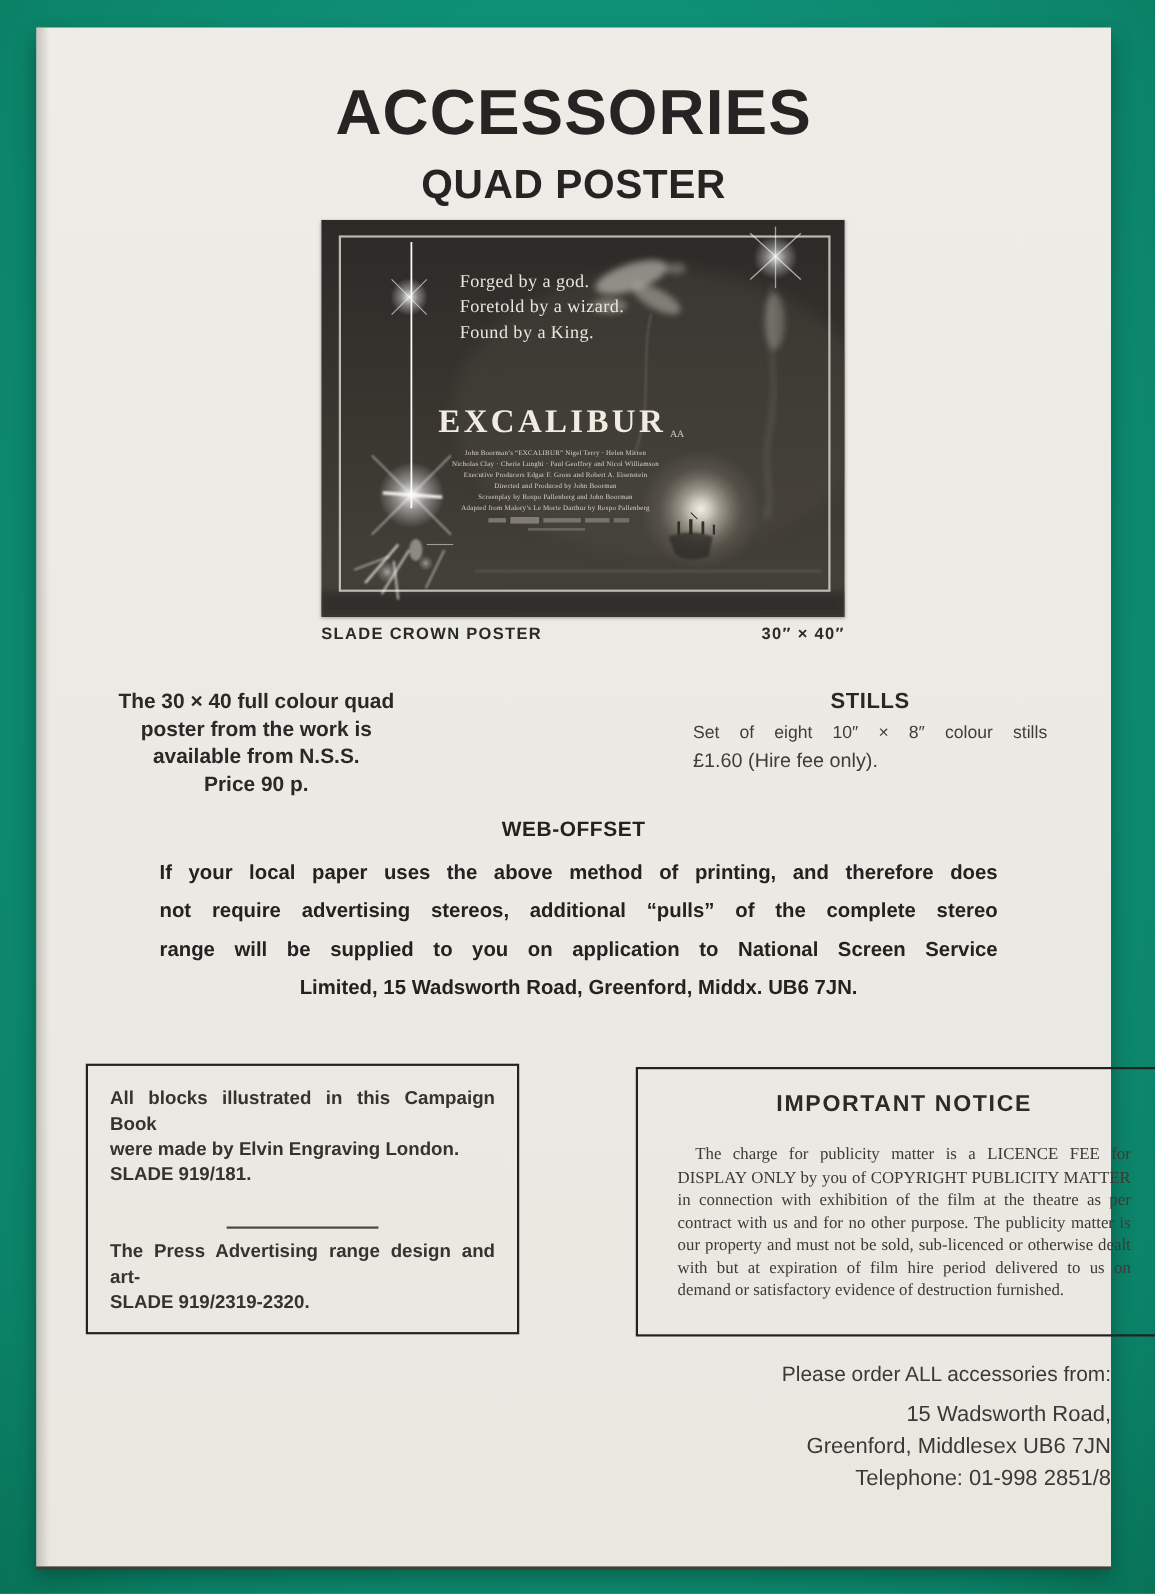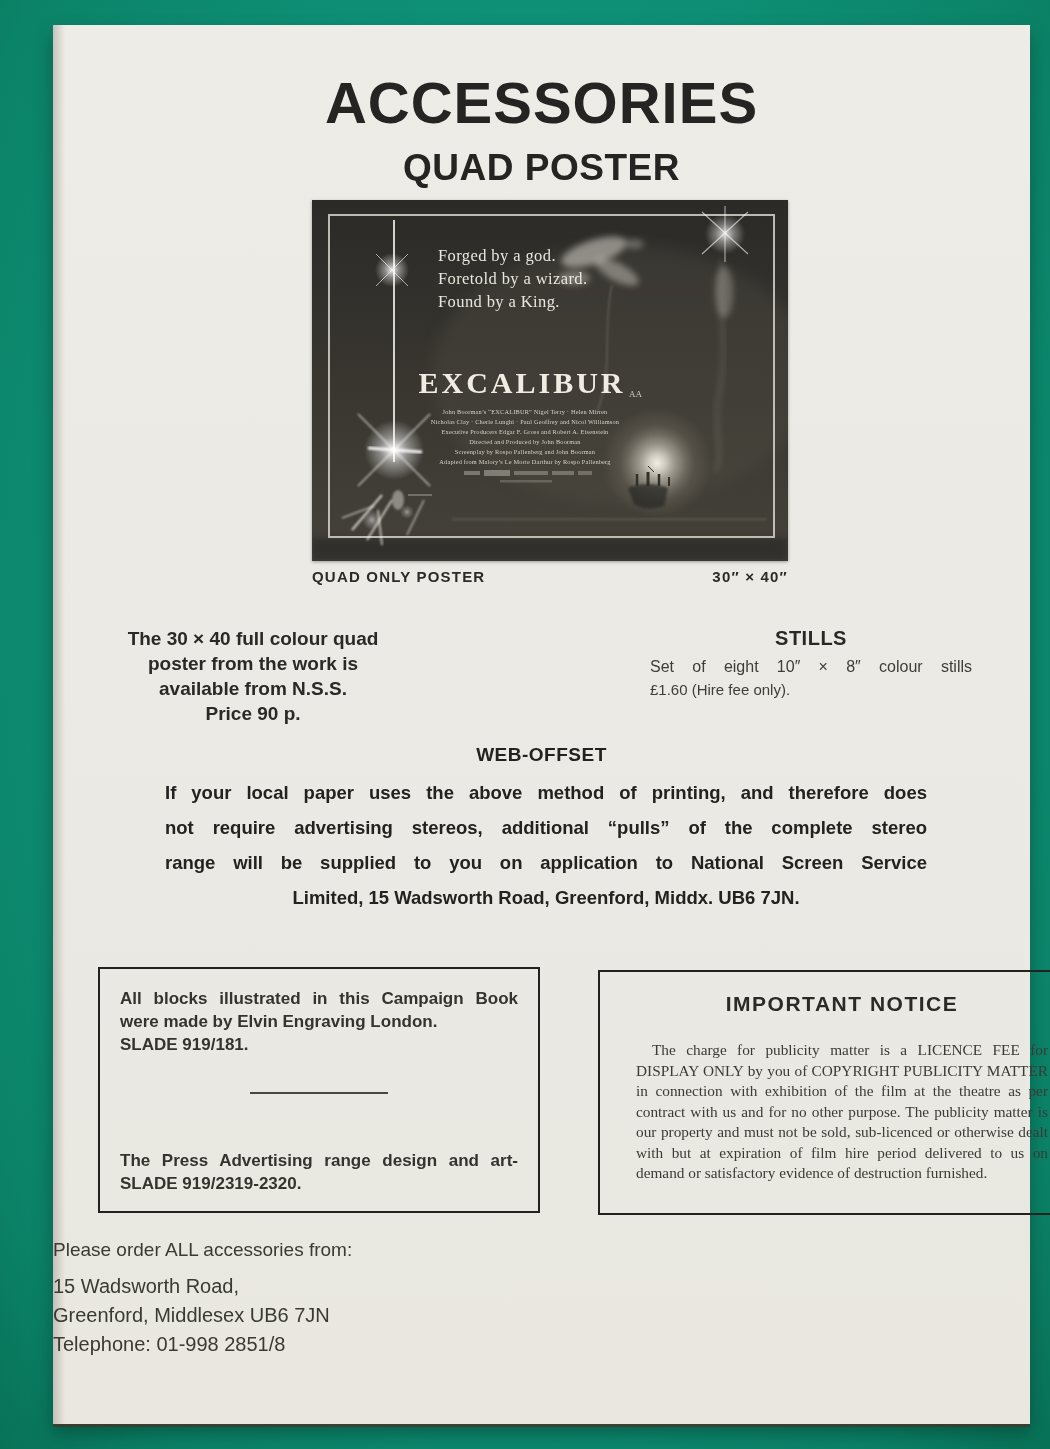--- a/index.html
+++ b/index.html
@@ -5,21 +5,20 @@
   html,body{margin:0;padding:0;}
   body{
     width:1050px;height:1449px;position:relative;overflow:hidden;
     background:radial-gradient(ellipse at 50% 42%, #14a083 0%, #0e9076 52%, #0b8368 84%, #087257 100%);
     font-family:"Liberation Sans", sans-serif;
   }
   .paper{
     position:absolute;left:33px;top:25px;width:977px;height:1399px;
     background:linear-gradient(180deg,#edece7 0%, #eae9e3 60%, #e9e7e0 100%);
     box-shadow:0 3px 0 rgba(96,38,28,.55), 0 10px 18px rgba(0,45,35,.45);
-    margin-left:20px;
   }
   .paper::before{
     content:"";position:absolute;left:0;top:0;bottom:0;width:12px;
     background:linear-gradient(90deg, rgba(110,100,88,.30), rgba(110,100,88,0));
     pointer-events:none;
   }
   .abs{position:absolute;}
   .title{
     left:0;right:0;top:44px;text-align:center;
     font-size:58px;font-weight:bold;color:#262422;letter-spacing:1px;
@@ -41,41 +40,41 @@
     left:259px;top:543px;width:476px;display:flex;justify-content:space-between;
     font-size:15px;font-weight:bold;color:#2b2a28;letter-spacing:1.2px;
   }
   .quad-info{
     left:10px;top:601px;width:380px;text-align:center;
     font-size:19px;font-weight:bold;color:#2b2927;line-height:25px;
   }
   .stills{left:597px;top:602px;width:322px;}
   .stills-heading{text-align:center;font-size:20px;font-weight:bold;color:#2a2826;letter-spacing:.5px;margin-bottom:8px;}
   .stills-line1{font-size:16px;color:#403d39;text-align:justify;text-align-last:justify;}
-  .stills-line2{font-size:15px;color:#403d39;margin-top:5px;}
+  .stills-line2{font-size:18px;color:#403d39;margin-top:5px;}
   .webo-heading{
     left:0;right:0;top:719px;text-align:center;
     font-size:19px;font-weight:bold;color:#242220;letter-spacing:.5px;
   }
   .webo-body{left:112px;top:757px;width:762px;}
   .webo-line{font-size:18.5px;font-weight:bold;color:#242220;height:35px;text-align:justify;text-align-last:justify;}
   .webo-line.center{text-align:center;text-align-last:center;}
   .box{border:2px solid #232220;box-sizing:border-box;background:transparent;}
-  .left-box{left:45px;top:942px;width:442px;height:246px;padding:18px 20px;}
+  .left-box{left:45px;top:942px;width:394px;height:246px;padding:18px 20px;}
   .box-line{font-size:17px;font-weight:bold;color:#36332f;line-height:23px;}
   .box-line.justify{text-align:justify;text-align-last:justify;}
   .box-divider{width:138px;margin:36px auto 0;border-top:2px solid #4a4742;}
   .left-box .p2{position:absolute;left:20px;right:20px;bottom:16px;}
   .notice-box{left:545px;top:945px;width:488px;height:245px;padding:12px 36px;}
   .notice-heading{text-align:center;font-size:21px;font-weight:bold;color:#2b2a27;letter-spacing:1.5px;margin-top:8px;}
   .notice-body{
     margin-top:24px;font-size:15.3px;line-height:20.5px;color:#3c3a35;
     text-align:justify;text-indent:16px;font-family:Liberation Serif, serif;
   }
-  .footer{left:0;right:0;top:1214px;text-align:left;}
+  .footer{left:0;right:0;top:1214px;text-align:right;}
   .order-line{font-size:19px;color:#3b3934;}
   .company{font-size:41px;font-weight:normal;color:#2f2d2a;letter-spacing:1px;margin-top:5px;}
   .address{margin-top:11px;font-size:20px;color:#3b3934;line-height:29px;}
 </style>
 </head>
 <body>
 
 <div class="paper">
 
   <div class="abs title">ACCESSORIES</div>
@@ -191,21 +190,21 @@
         <rect x="172" y="270" width="26" height="6" opacity="0.6"></rect>
         <rect x="202" y="271" width="34" height="4" opacity="0.5"></rect>
         <rect x="240" y="271" width="22" height="4" opacity="0.5"></rect>
         <rect x="266" y="271" width="14" height="4" opacity="0.45"></rect>
         <rect x="188" y="280" width="52" height="2.5" opacity="0.35"></rect>
       </g>
     </svg>
   </div>
 
   <div class="abs caption-row">
-    <span>QUAD ONLY POSTER</span>
+    <span>SLADE CROWN POSTER</span>
     <span>30″  ×  40″</span>
   </div>
 
   <div class="abs quad-info">
     <div>The 30 × 40 full colour quad</div>
     <div>poster from the work is</div>
     <div>available from N.S.S.</div>
     <div>Price 90 p.</div>
   </div>
 

